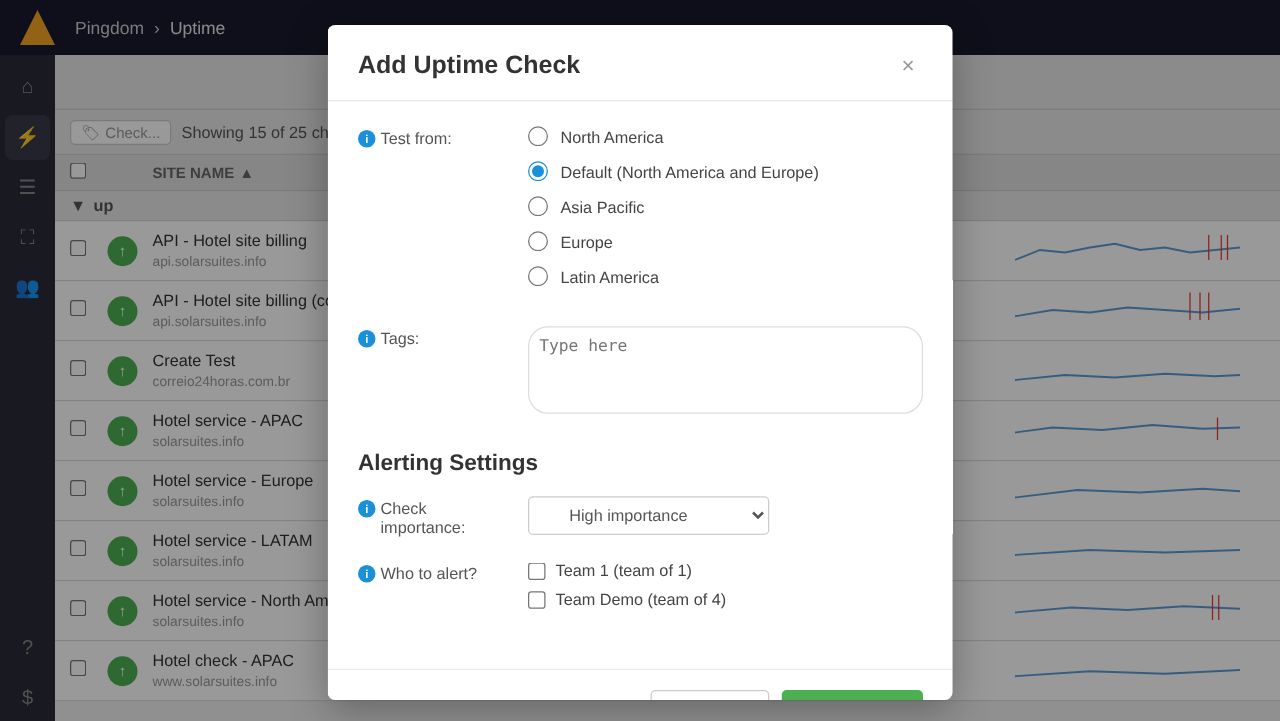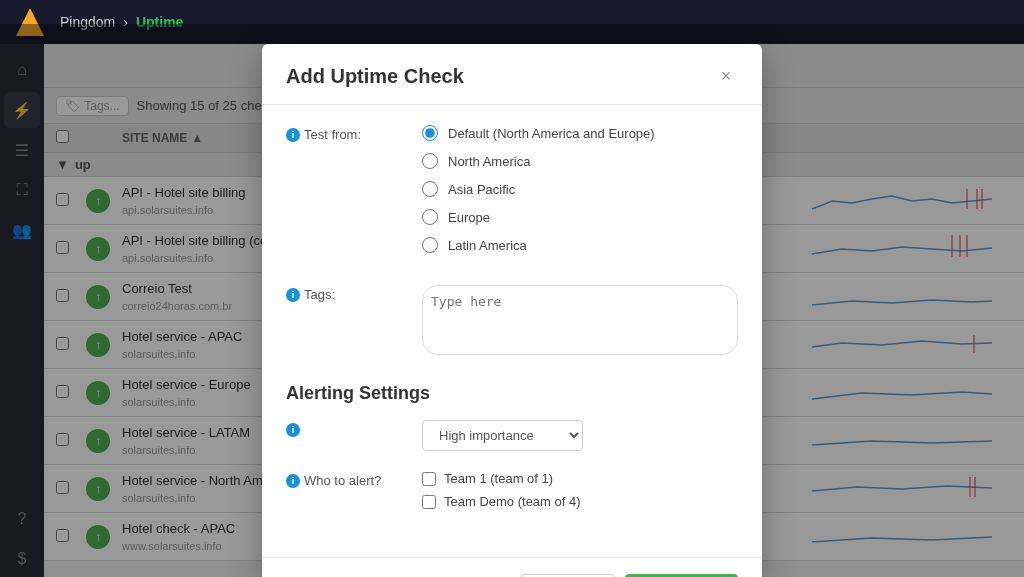--- a/index.html
+++ b/index.html
@@ -17,21 +17,21 @@
     .top-nav-logo {
       width: 28px; height: 28px;
       background: #f5a623;
       clip-path: polygon(50% 0%, 100% 100%, 0% 100%);
       margin-right: 8px;
     }
     .top-nav-breadcrumb {
       display: flex; align-items: center; gap: 8px;
       color: #ccc; font-size: 14px;
     }
-    .top-nav-breadcrumb .current { color: #22c55e; font-weight: 700; }
+    .top-nav-breadcrumb .current { color: #e5e5e5; font-weight: 400; }
 
     
     .sidebar {
       position: absolute;
       left: 0; top: 44px; bottom: 0;
       width: 44px;
       background: #2a2a3a;
       display: flex;
       flex-direction: column;
       align-items: center;
@@ -168,21 +168,20 @@
     
     .modal-overlay {
       position: absolute;
       top: 0; left: 0; right: 0; bottom: 0;
       background: rgba(0,0,0,0.4);
       display: flex;
       align-items: flex-start;
       justify-content: center;
       padding-top: 20px;
       z-index: 100;
-      margin-top: 24px;
     }
     .modal {
       background: #fff;
       border-radius: 6px;
       width: 500px;
       max-height: 540px;
       overflow-y: auto;
       box-shadow: 0 8px 32px rgba(0,0,0,0.3);
       position: relative;
     }
@@ -265,21 +264,21 @@
 
     .section-divider {
       font-size: 18px;
       font-weight: 700;
       color: #333;
       margin-bottom: 16px;
       padding-top: 4px;
     }
 
     .importance-select {
-      padding: 6px 12px;
+      padding: 6px 28px;
       border: 1px solid #ccc;
       border-radius: 4px;
       font-size: 13px;
       color: #555;
       background: #fff;
       cursor: pointer;
       min-width: 160px;
     }
 
     .checkbox-option {
@@ -357,21 +356,21 @@
     <button class="toolbar-btn">Delete</button>
     <select class="toolbar-select">
       <option>By status</option>
     </select>
     <div class="toolbar-date">Last 24 h</div>
   </div>
 
   <div class="filter-bar">
     <div class="tags-input">
       <span>🏷</span>
-      <span>Tags...</span>
+      <span>Check...</span>
     </div>
     <span>Showing 15 of 25 checks</span>
     <a class="clear-filters">Clear filters</a>
   </div>
 
   <div class="table-header-row">
     <div class="col-check"><input type="checkbox" style=""></div>
     <div class="col-status-icon"></div>
     <div class="col-sitename">
       <span>SITE NAME</span>
@@ -424,21 +423,21 @@
             <line x1="155" y1="6" x2="155" y2="28" class="chart-spike"></line>
           </svg>
       </div>
     </div>
     <div class="table-row">
       <div class="col-check"><input type="checkbox" style=""></div>
       <div class="col-status-icon">
           <div class="status-up">↑</div>
         </div>
       <div class="col-sitename" style="flex-direction:column; align-items:flex-start; justify-content:center;">
-        <div class="site-name">Correio Test</div>
+        <div class="site-name">Create Test</div>
         <div class="site-url">correio24horas.com.br</div>
       </div>
       <div class="col-tags"></div>
       <div class="col-chart">
         <svg class="mini-chart" viewBox="0 0 180 36">
             <polyline class="chart-line" points="0,28 40,24 80,26 120,23 160,25 180,24"></polyline>
           </svg>
       </div>
     </div>
     <div class="table-row">
@@ -537,26 +536,26 @@
 
     <div class="modal-body">
 
       <div class="form-row">
         <div class="form-label-col">
           <div class="info-icon">i</div>
           <span>Test from:</span>
         </div>
         <div class="form-controls">
           <label class="radio-option">
+            <input type="radio" name="test_from" style="">
+            <span>North America</span>
+          </label>
+          <label class="radio-option">
             <input type="radio" name="test_from" checked="" style="">
             <span>Default (North America and Europe)</span>
-          </label>
-          <label class="radio-option">
-            <input type="radio" name="test_from" style="">
-            <span>North America</span>
           </label>
           <label class="radio-option">
             <input type="radio" name="test_from" style="">
             <span>Asia Pacific</span>
           </label>
           <label class="radio-option">
             <input type="radio" name="test_from" style="">
             <span>Europe</span>
           </label>
           <label class="radio-option">
@@ -574,20 +573,21 @@
         <div class="form-controls">
           <textarea class="tags-textarea" placeholder="Type here" style=""></textarea>
         </div>
       </div>
 
       <div class="section-divider">Alerting Settings</div>
 
       <div class="form-row">
         <div class="form-label-col">
           <div class="info-icon">i</div>
+          <span>Check importance:</span>
         </div>
         <div class="form-controls">
           <select class="importance-select">
             <option>High importance</option>
             <option>Low importance</option>
             <option>Medium importance</option>
           </select>
         </div>
       </div>
 

